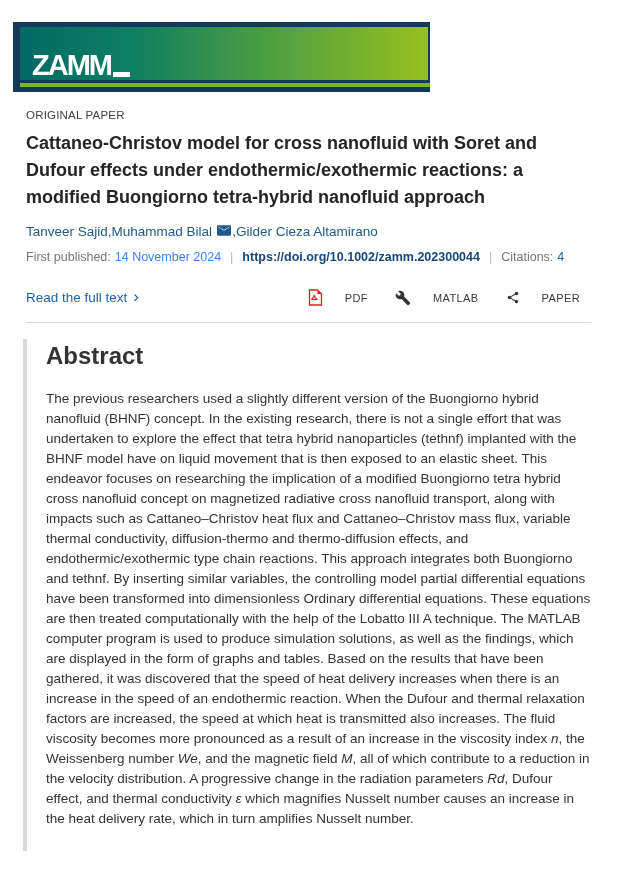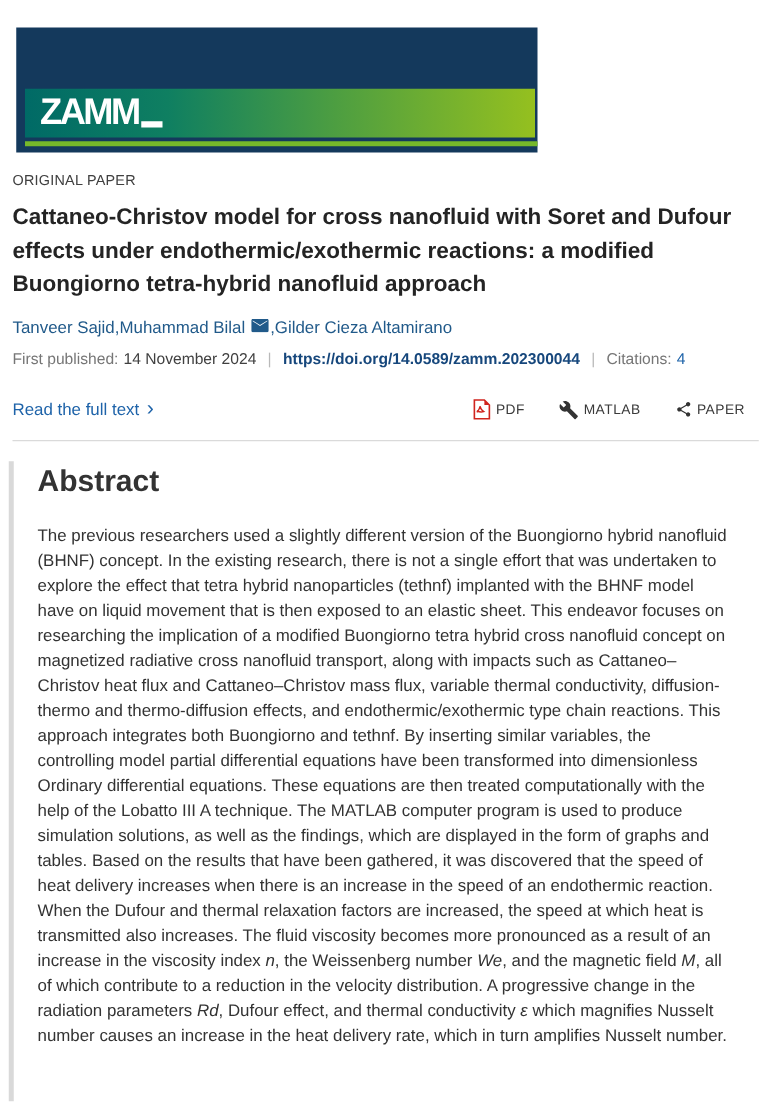--- a/index.html
+++ b/index.html
@@ -5,56 +5,55 @@
   * { margin:0; padding:0; box-sizing:border-box; }
   html,body { background:#ffffff; }
   body {
     width:617px; height:893px; overflow:hidden; position:relative;
     font-family:"Liberation Sans","DejaVu Sans",sans-serif;
     -webkit-font-smoothing:antialiased;
   }
   
   .banner { margin:22px 0 0 13px; width:417px; background:#14395c; padding:5px 2px 0 7px; }
   .banner-grad {
-    height:39px; display:flex; align-items:center;
+    height:53px; display:flex; 
     background:linear-gradient(90deg,#006a66 0%,#0f7f61 28%,#4f9f40 62%,#95c01f 100%);
-    margin-top:44px;
   }
   .logo-wrap { display:flex; align-items:flex-end; margin-left:12px; }
   .logo {
     color:#ffffff; font-weight:800; font-size:29px; line-height:29px;
     letter-spacing:-2px; transform:scaleY(1.02);
   }
   .logo-underscore { width:17px; height:5px; background:#ffffff; margin:0 0 3px 2px; }
   .journal-names { margin-left:27px; font-size:11.5px; line-height:16px; font-weight:600; }
   .jn-en { color:#ffffff; }
   .jn-de { color:#12355a; }
   .stripe-navy-thin { height:3px; }
   .stripe-green { height:4px; background:#76b82a; margin-right:-2px; }
   .stripe-navy-bottom { height:5px; }
   
-  .content { padding:0 10px; }
+  .content { padding:0 26px; }
   .paper-type { margin-top:17px; font-size:11.5px; color:#404040; letter-spacing:0.2px; }
   .title {
     margin-top:9px; max-width:592px; font-size:18px; line-height:27px;
     font-weight:700; color:#242424;
   }
   .authors { margin-top:13px; font-size:13.5px; color:#215a8a; display:flex; flex-wrap:wrap; }
   .author-link { cursor:pointer; }
   .envelope { width:14px; height:11px; margin:1px 1px 0 5px; display:inline-block; }
   .publine { margin-top:11px; font-size:12.5px; color:#767676; display:flex; flex-wrap:wrap; }
-  .pub-date { color:#404040; margin-left:4px; }
+  .pub-date { color:#3b82f6; margin-left:4px; }
   .pipe { color:#b9b9b9; margin:0 9px; }
   .doi-link { color:#16477c; font-weight:700; cursor:pointer; }
   .cite-count { color:#1e63a9; margin-left:4px; cursor:pointer; }
   .action-row { margin-top:25px; display:flex; justify-content:space-between; align-items:center; }
   .read-link { font-size:13.5px; color:#1e63a9; cursor:pointer; display:flex; align-items:flex-start; }
   .read-chev { font-size:17px; line-height:13px; margin-left:6px; color:#1e63a9; }
   .tools { display:flex; align-items:center; gap:27px; margin-right:11px; }
-  .tool { display:flex; align-items:center; gap:4px; cursor:pointer; }
+  .tool { display:flex; align-items:center; gap:22px; cursor:pointer; }
   .tool-label { font-size:11px; color:#3a3a3a; letter-spacing:0.4px; }
   .divider { margin-top:16px; border:none; border-top:1px solid #dadada; }
   
   .abstract-section {
     margin:16px 0 0 -3px; border-left:4px solid #d9d9d9;
     padding:1px 0 8px 19px; min-height:512px;
   }
   .abstract-heading { font-size:24px; line-height:32px; font-weight:600; color:#333333; }
   .abstract-text {
     margin-top:17px; max-width:556px; font-size:13.5px; line-height:20px; color:#333333;
@@ -89,21 +88,21 @@
       <path d="M2 0h20c1.1 0 2 .9 2 2v14c0 1.1-.9 2-2 2H2c-1.1 0-2-.9-2-2V2C0 .9.9 0 2 0zm10 9.5L22 3V2L12 8.2 2 2v1l10 6.5z" fill="#215a8a"></path>
     </svg>
     <span>, </span>
     <span class="author-link">Gilder Cieza Altamirano</span>
   </div>
 
   <div class="publine">
     <span>First published:</span>
     <span class="pub-date">14 November 2024</span>
     <span class="pipe">|</span>
-    <span class="doi-link">https://doi.org/14.0589/zamm.202300044</span>
+    <span class="doi-link">https://doi.org/10.1002/zamm.202300044</span>
     <span class="pipe">|</span>
     <span>Citations:</span>
     <span class="cite-count">4</span>
   </div>
 
   <div class="action-row">
     <span class="read-link">
       <span>Read the full text</span>
       <span class="read-chev">›</span>
     </span>

